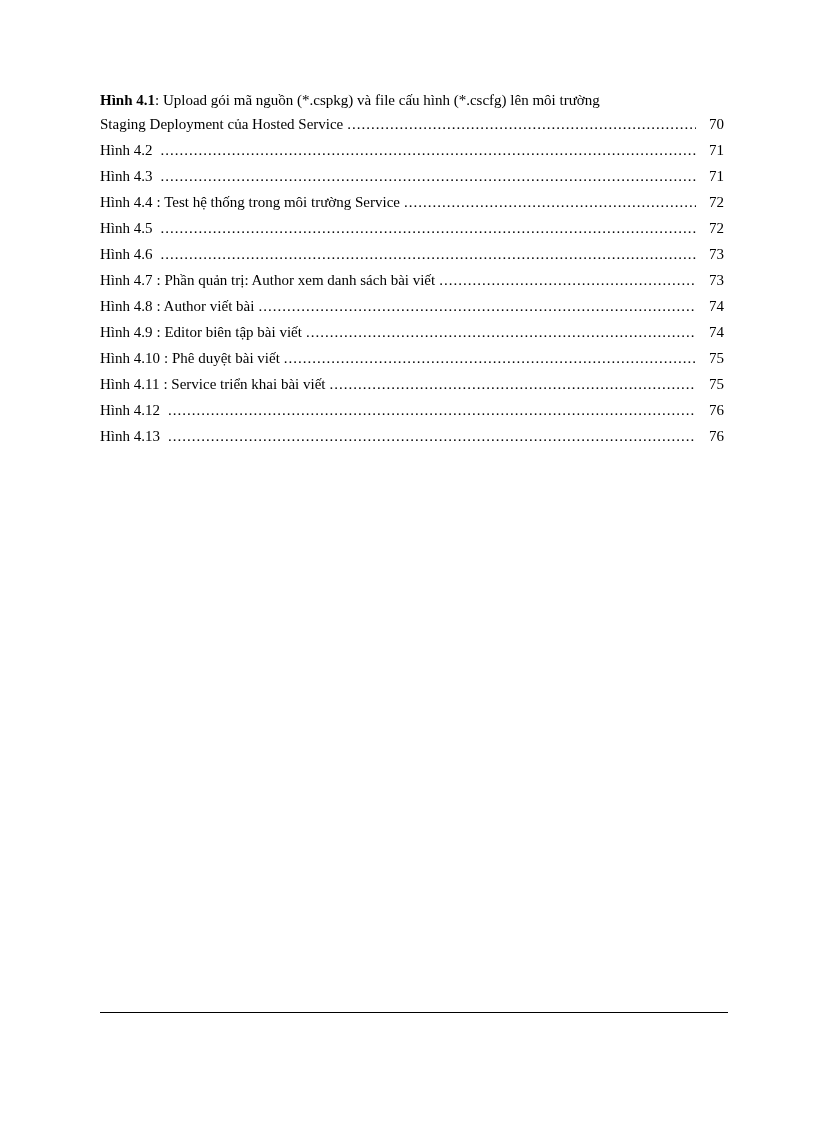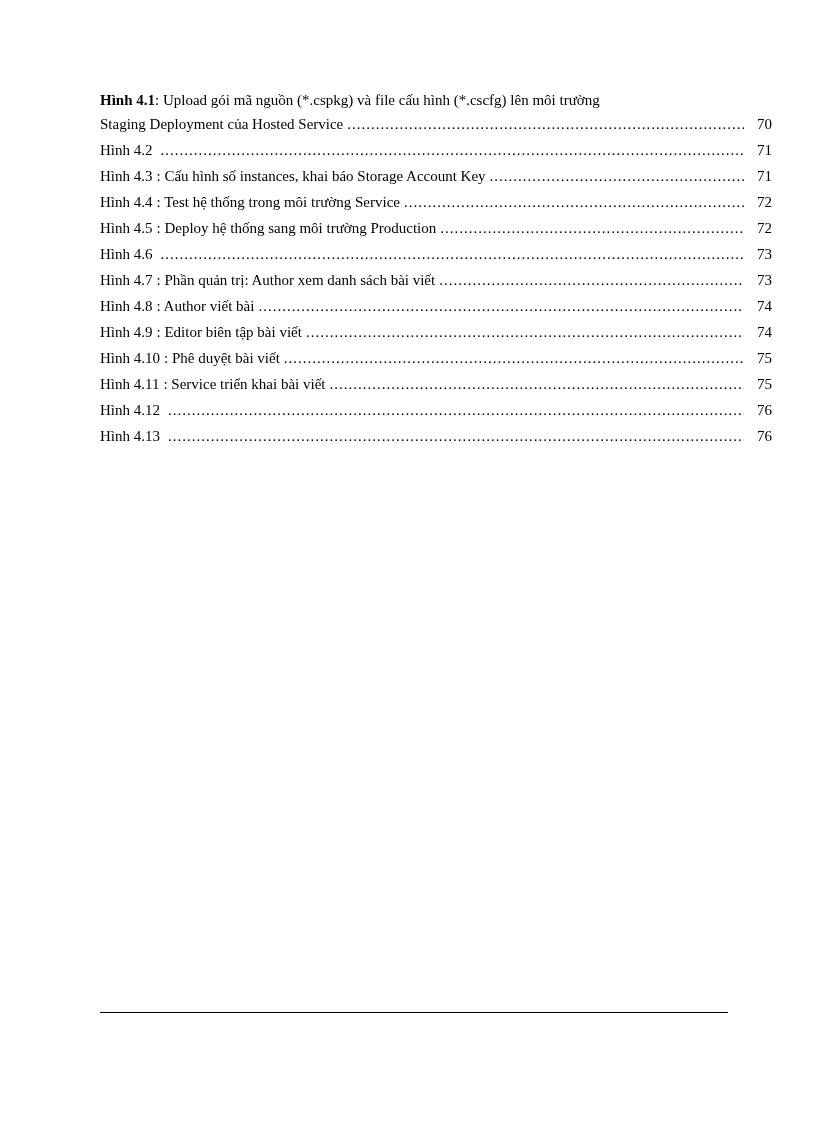--- a/index.html
+++ b/index.html
@@ -10,21 +10,21 @@
     body {
       width: 816px;
       height: 1123px;
       background: #ffffff;
       font-family: "Times New Roman", Times, serif;
       font-size: 15px;
       color: #000000;
       position: relative;
     }
     .page {
-      padding: 88px 44px 60px 100px;
+      padding: 88px 92px 60px 100px;
     }
     .multi-line-entry {
       margin-bottom: 2px;
     }
     .multi-line-first {
       text-align: justify;
       line-height: 1.6;
     }
     .toc-row {
       display: flex;
@@ -81,33 +81,31 @@
           <span class="toc-page">70</span>
         </div>
       </div>
       <div class="toc-row">
         <span class="toc-label">Hình 4.2</span>
         <span class="toc-dots"></span>
         <span class="toc-page" style="padding-left: 0px;">71</span>
       </div>
       <div class="toc-row">
         <span class="toc-label">Hình 4.3</span>
-        <span class="toc-desc">: Cấu hình số instances, khai báo Storage Account Key</span>
         <span class="toc-dots"></span>
         <span class="toc-page">71</span>
       </div>
       <div class="toc-row">
         <span class="toc-label">Hình 4.4</span>
         <span class="toc-desc">: Test hệ thống trong môi trường Service</span>
         <span class="toc-dots"></span>
         <span class="toc-page">72</span>
       </div>
       <div class="toc-row">
         <span class="toc-label">Hình 4.5</span>
-        <span class="toc-desc">: Deploy hệ thống sang môi trường Production</span>
         <span class="toc-dots"></span>
         <span class="toc-page">72</span>
       </div>
       <div class="toc-row">
         <span class="toc-label">Hình 4.6</span>
         <span class="toc-dots"></span>
         <span class="toc-page">73</span>
       </div>
       <div class="toc-row">
         <span class="toc-label">Hình 4.7</span>

